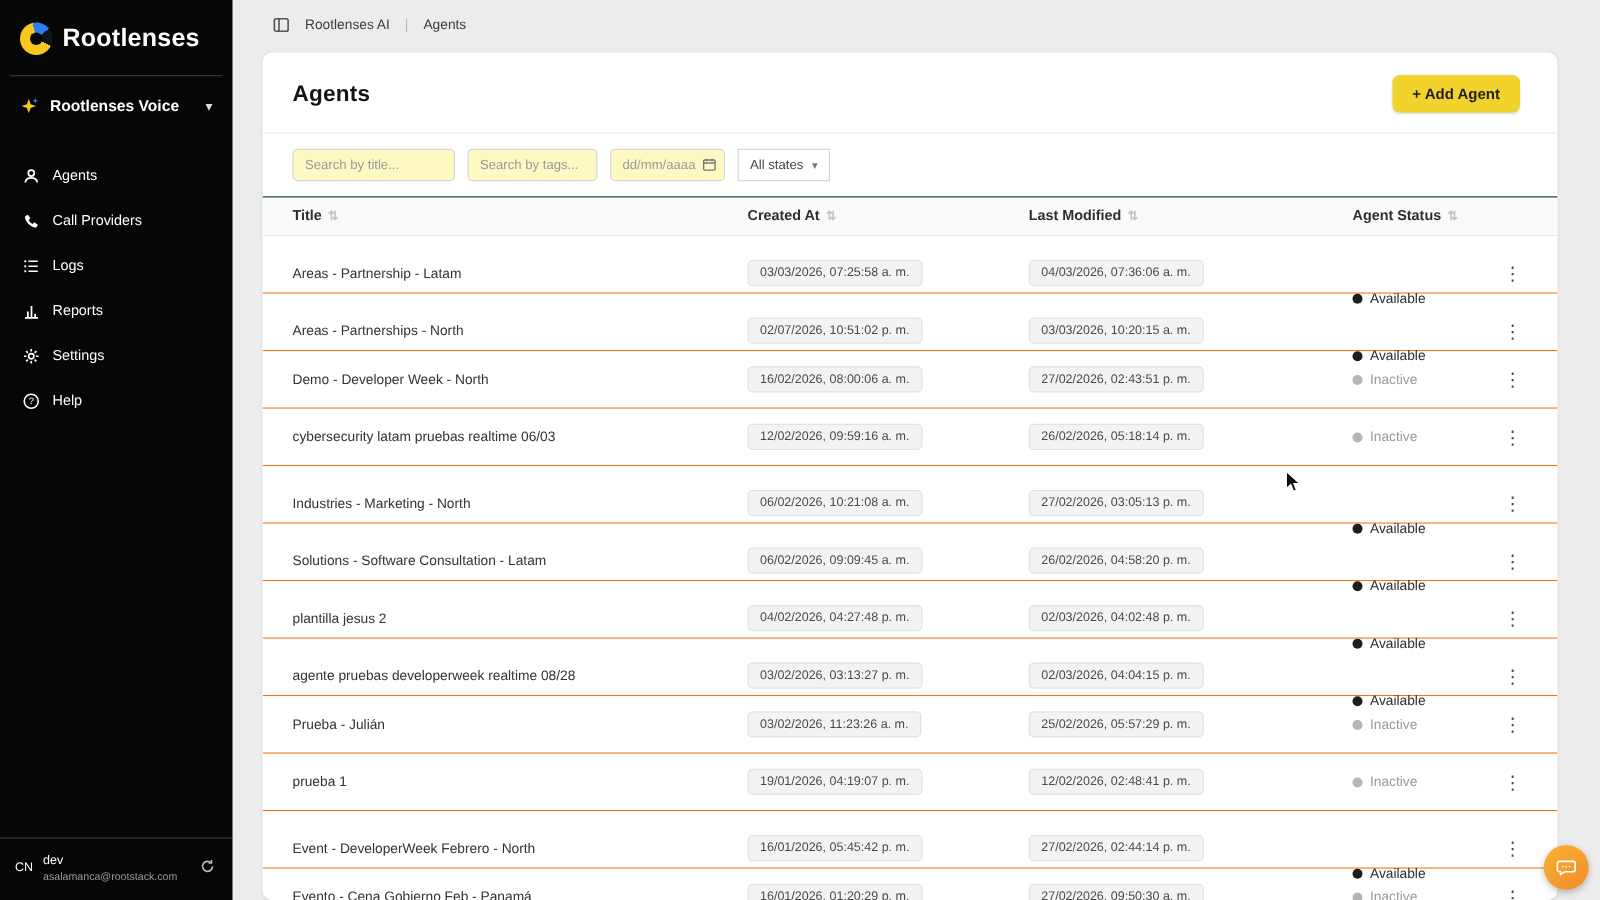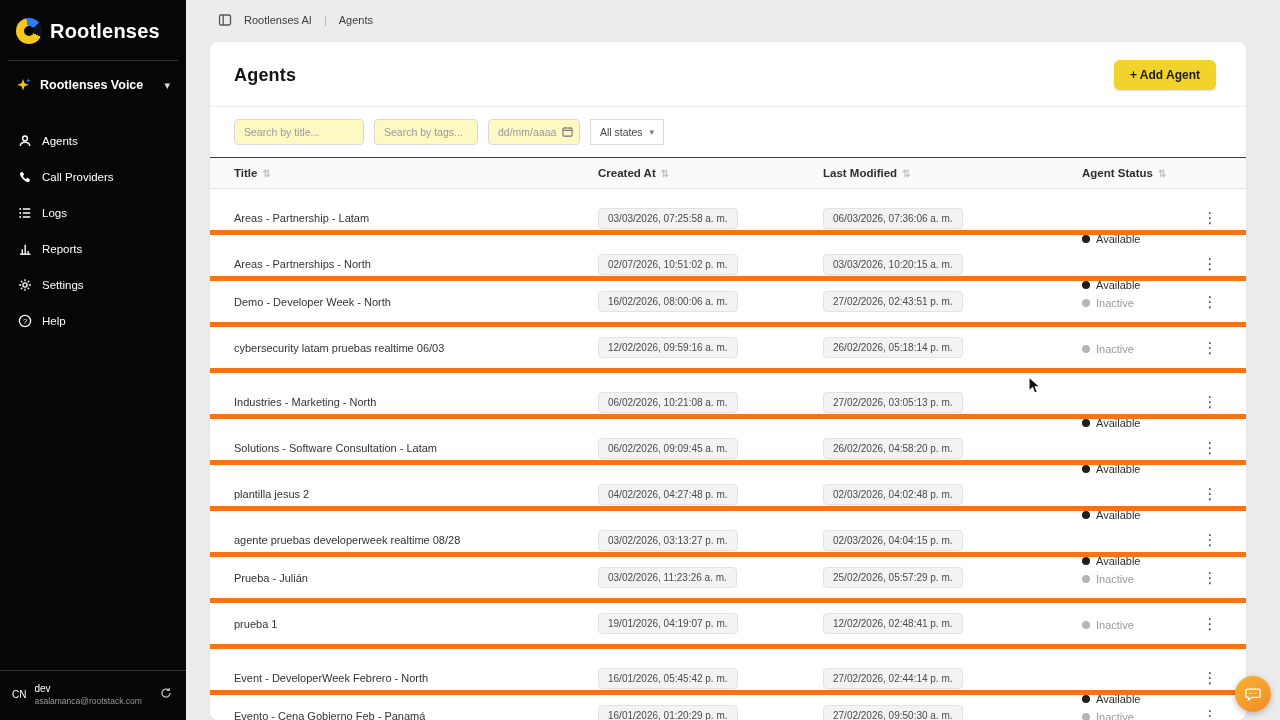--- a/index.html
+++ b/index.html
@@ -112,21 +112,21 @@
   }
   .thead {
     background:#fafafa; border-top:1px solid #14532d; border-bottom:1px solid #e8e8e8;
     height:32px;
   }
   .th {
     font-size:11.5px; font-weight:700; color:#2e2e2e;
     display:flex; align-items:center; gap:5px; cursor:pointer;
   }
   .sort { font-size:10px; color:#c2c2c2; }
-  .trow { height:46px; border-bottom:5px solid #f97316; background:#fff; }
+  .trow { height:46px; border-bottom:1px solid #f97316; background:#fff; }
   .cell-title { font-size:11px; color:#333; padding-right:14px; }
   .pill {
     display:inline-block; background:#f3f3f3; border:1px solid #e2e2e2;
     border-radius:4px; padding:4px 9px; font-size:10px; color:#4a4a4a; white-space:nowrap;
   }
   .status { display:inline-flex; align-items:center; gap:6px; font-size:11px; }
   .status .dot { width:8px; height:8px; border-radius:50%; background:#222; }
   .status.available { color:#2e2e2e;margin-top:44px; }
   .status.available .dot { background:#1e1e1e; }
   .status.inactive { color:#9a9a9a; }
@@ -289,21 +289,21 @@
       </div>
 
       <div class="tbody">
 
           <div class="trow">
             <div class="cell-title">Areas - Partnership - Latam</div>
             <div>
               <span class="pill">03/03/2026, 07:25:58 a. m.</span>
             </div>
             <div>
-              <span class="pill">06/03/2026, 07:36:06 a. m.</span>
+              <span class="pill">04/03/2026, 07:36:06 a. m.</span>
             </div>
             <div>
               <span class="status available">
                 <span class="dot"></span>
                 <span>Available</span>
               </span>
             </div>
             <div class="cell-actions">
               <button class="kebab">⋮</button>
             </div>

